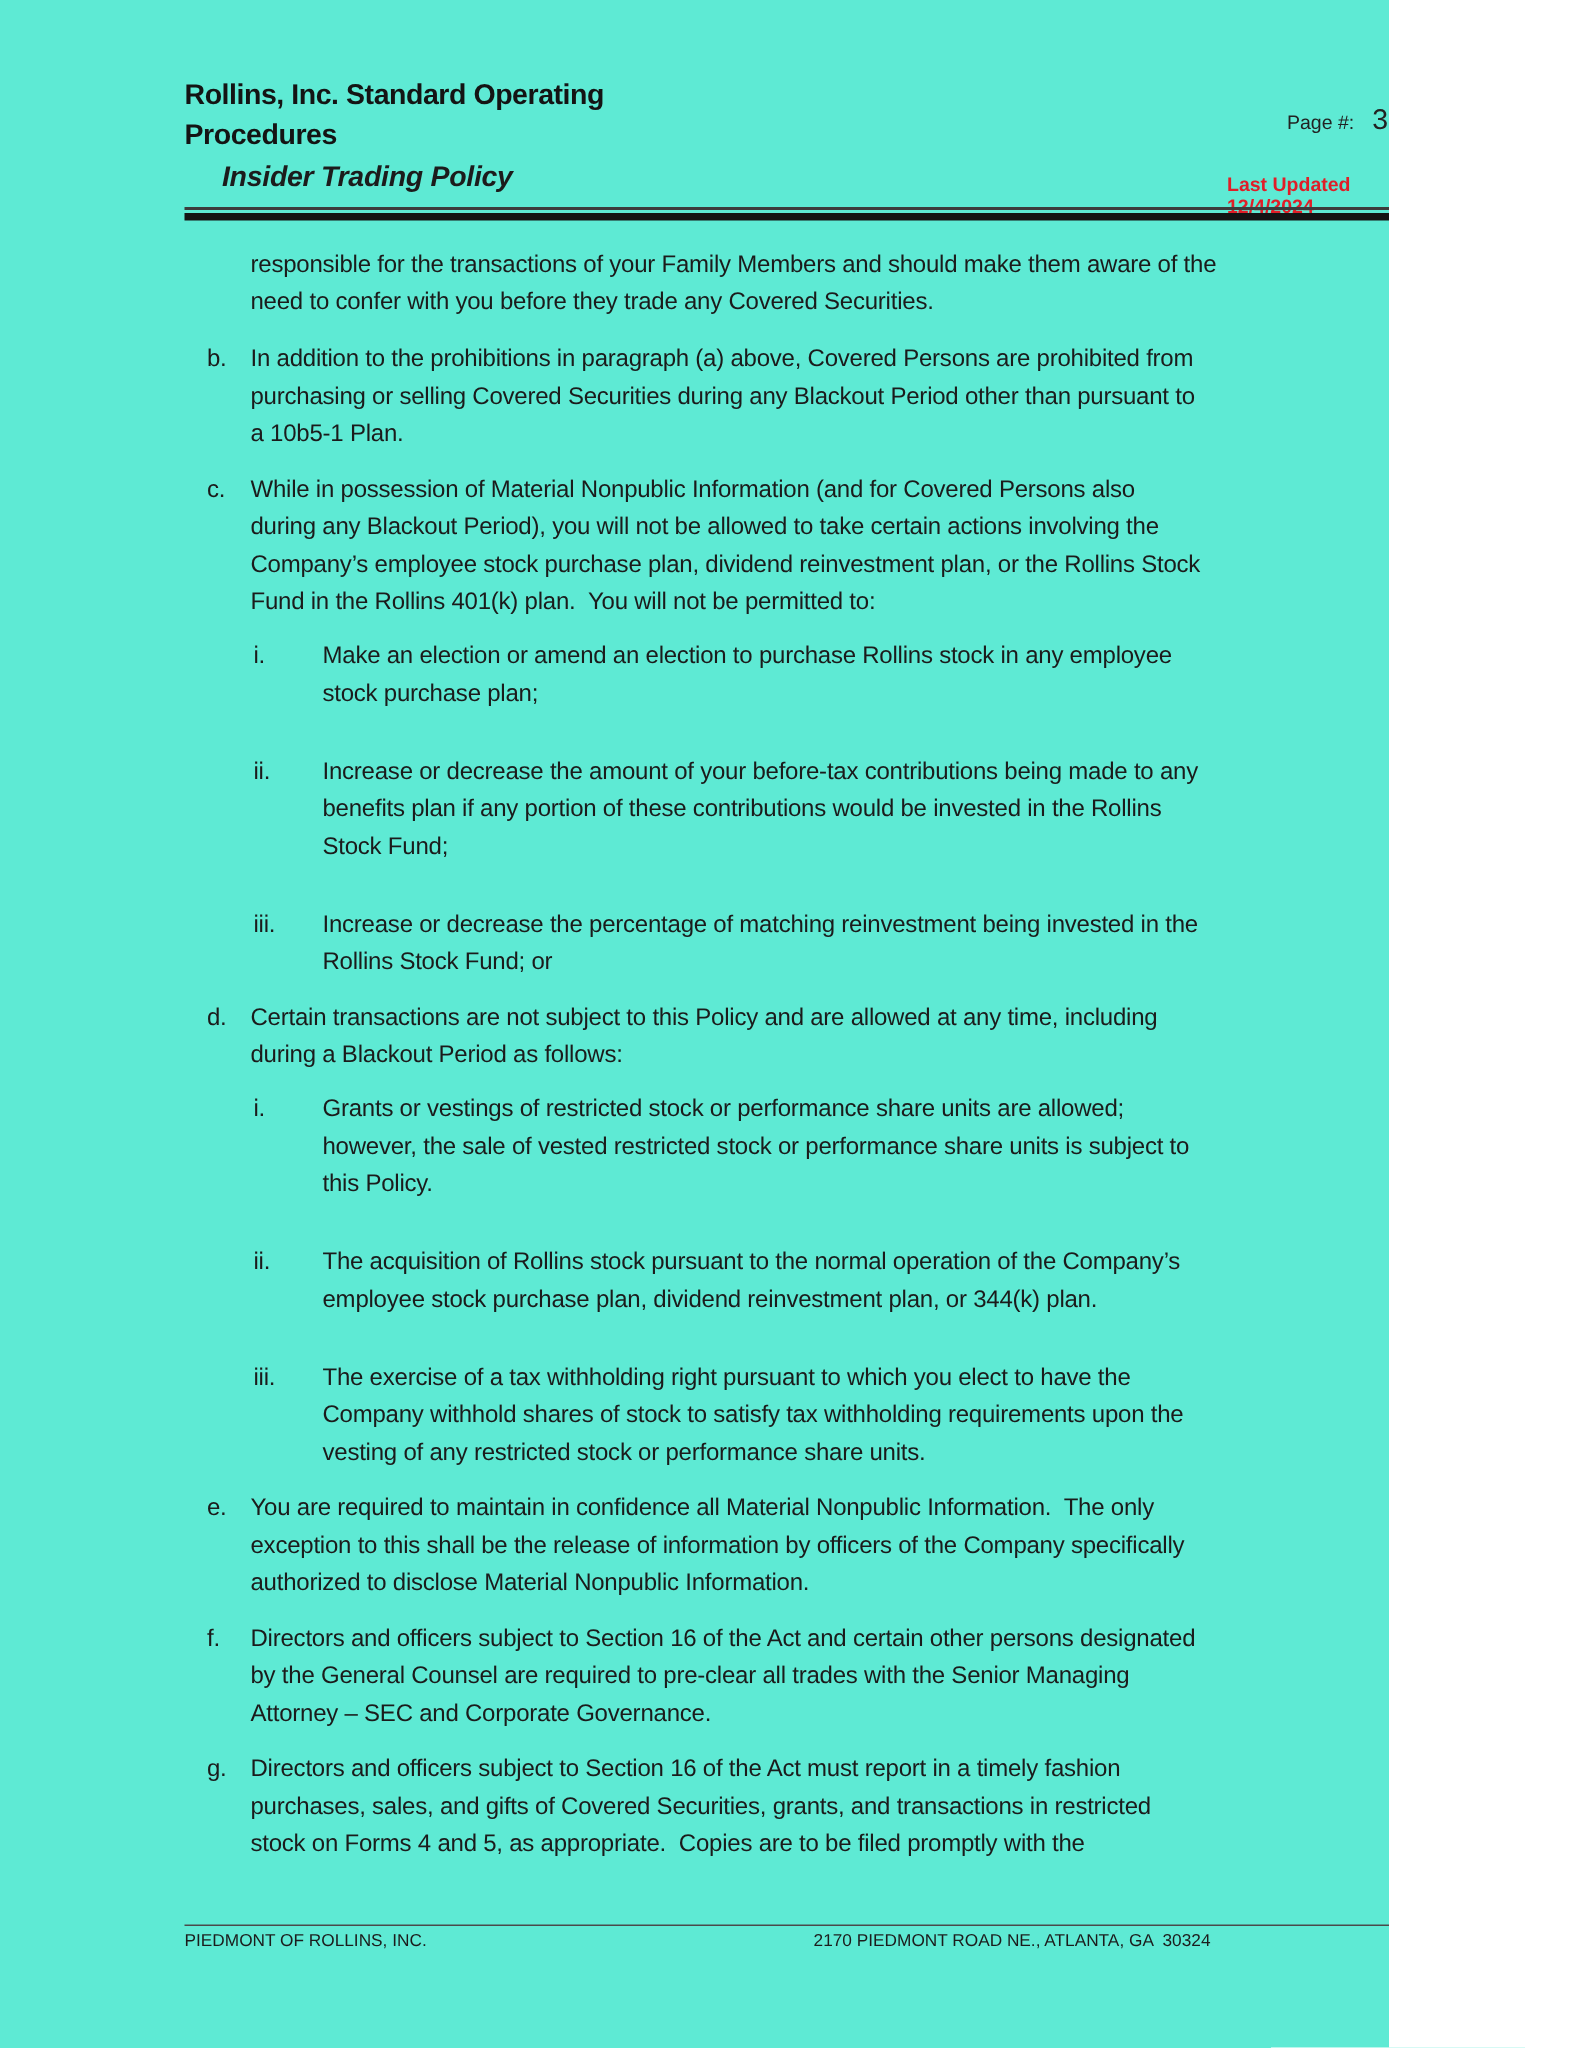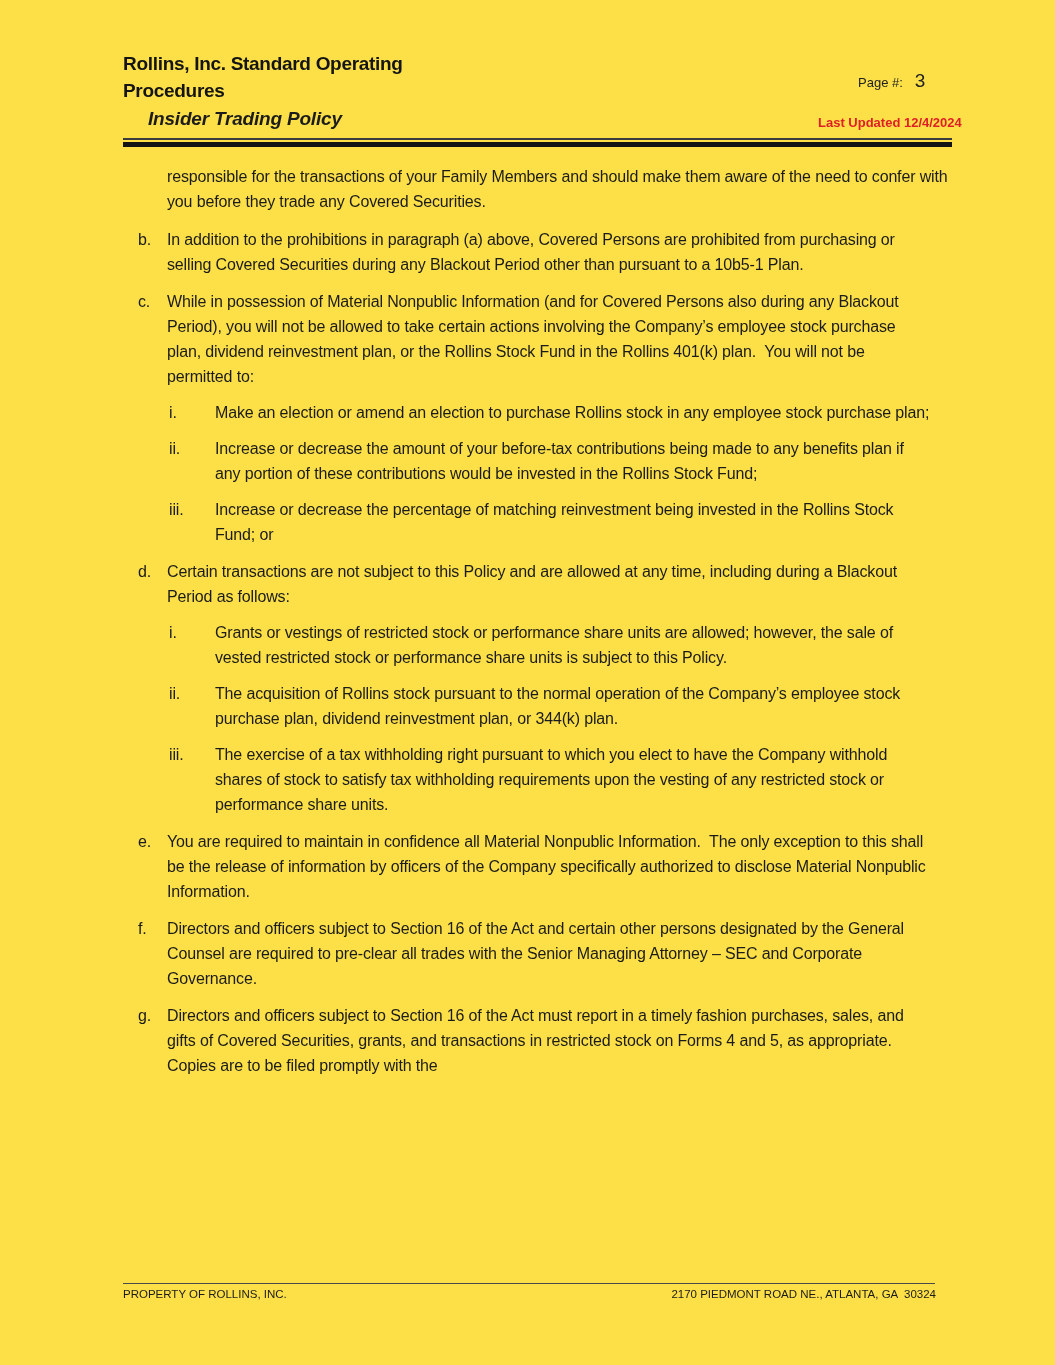--- a/index.html
+++ b/index.html
@@ -1,21 +1,21 @@
 <!DOCTYPE html>
 <html><head>
 <meta charset="utf-8">
 <style>
   * { margin: 0; padding: 0; box-sizing: border-box; }
   html, body { background: #ffffff; }
   .page {
     position: relative;
-    width: 1055px;
+    width: 926px;
     height: 1365px;
-    background: #fde047;
+    background: #5eead4;
     font-family: "Liberation Sans", sans-serif;
     color: #1a1a1a;
     overflow: hidden;
   }
 
   
   .header { position: absolute; top: 0; left: 0; right: 0; }
   .doc-title {
     position: absolute; left: 123px; top: 50px;
     font-size: 19px; font-weight: bold; line-height: 27px;
@@ -46,21 +46,21 @@
   .intro {
     margin: 0 100px 13px 167px;
     white-space: pre-wrap;
   }
   .items { margin-left: 138px; margin-right: 125px; }
   .item { display: flex; margin-bottom: 12px; }
   .marker { flex: none; width: 29px; }
   .item-body { flex: 1; }
   .item-text { white-space: pre-wrap; }
   .sublist { margin-top: 11px; }
-  .subitem { display: flex; padding-left: 2px; margin-top: 11px; }
+  .subitem { display: flex; padding-left: 2px; margin-top: 27px; }
   .subitem:first-child { margin-top: 0; }
   .sub-marker { flex: none; width: 46px; }
   .sub-text { white-space: pre-wrap; }
 
   
   .footer-rule {
     position: absolute; left: 123px; top: 1283px; width: 812px;
     height: 1px; background: #4a4a4a;
   }
   .footer-left {
@@ -161,16 +161,16 @@
         <div class="item">
           <span class="marker">g.</span>
           <div class="item-body">
             <div class="item-text">Directors and officers subject to Section 16 of the Act must report in a timely fashion purchases, sales, and gifts of Covered Securities, grants, and transactions in restricted stock on Forms 4 and 5, as appropriate.  Copies are to be filed promptly with the</div>
           </div>
         </div>
       </div>
   </div>
 
   <div class="footer-rule"></div>
-  <div class="footer-left">PROPERTY OF ROLLINS, INC.</div>
+  <div class="footer-left">PIEDMONT OF ROLLINS, INC.</div>
   <div class="footer-right">2170 PIEDMONT ROAD NE., ATLANTA, GA  30324</div>
 
 </div>
 
 </body></html>

